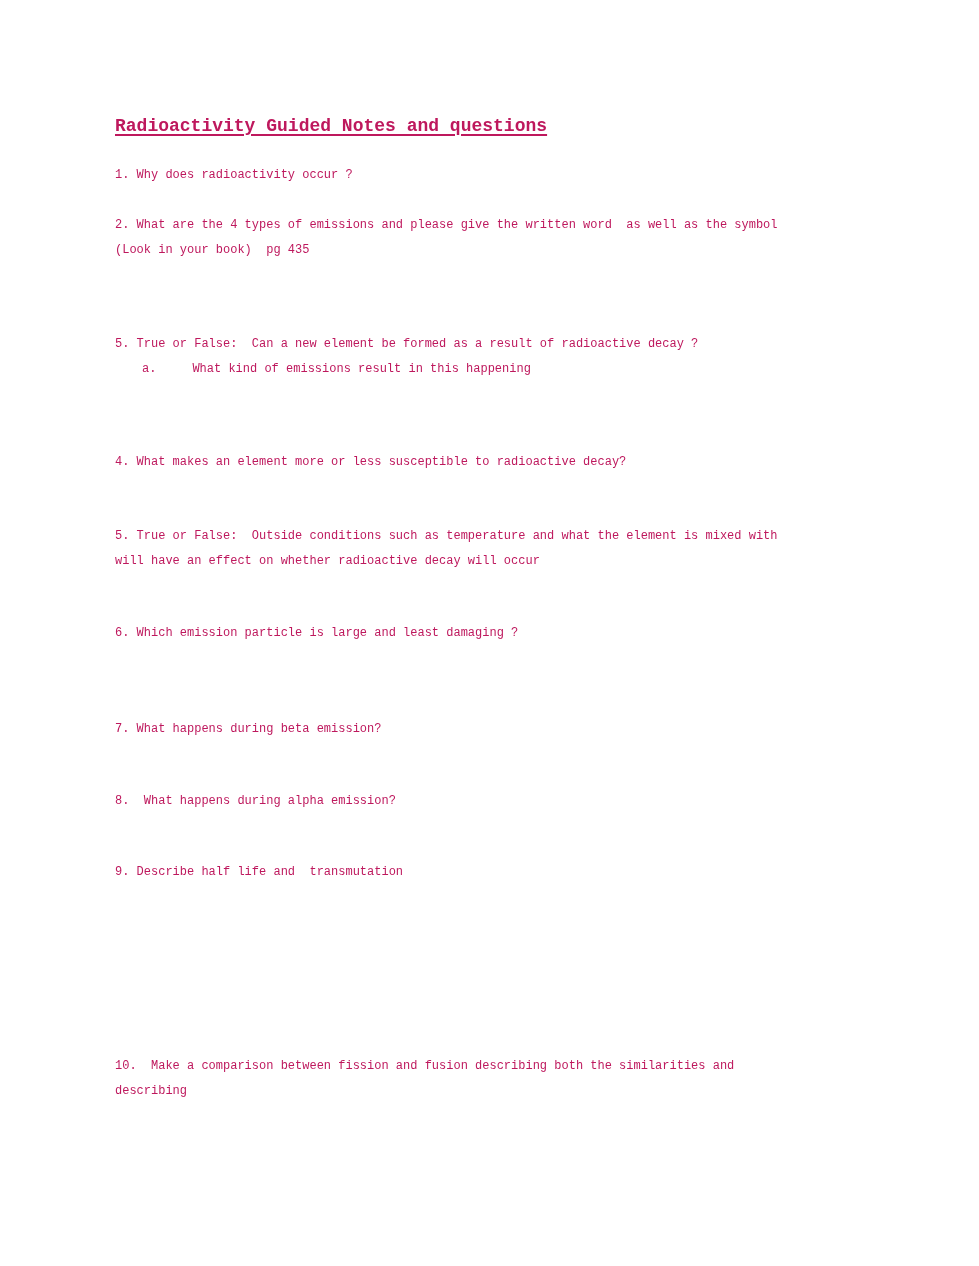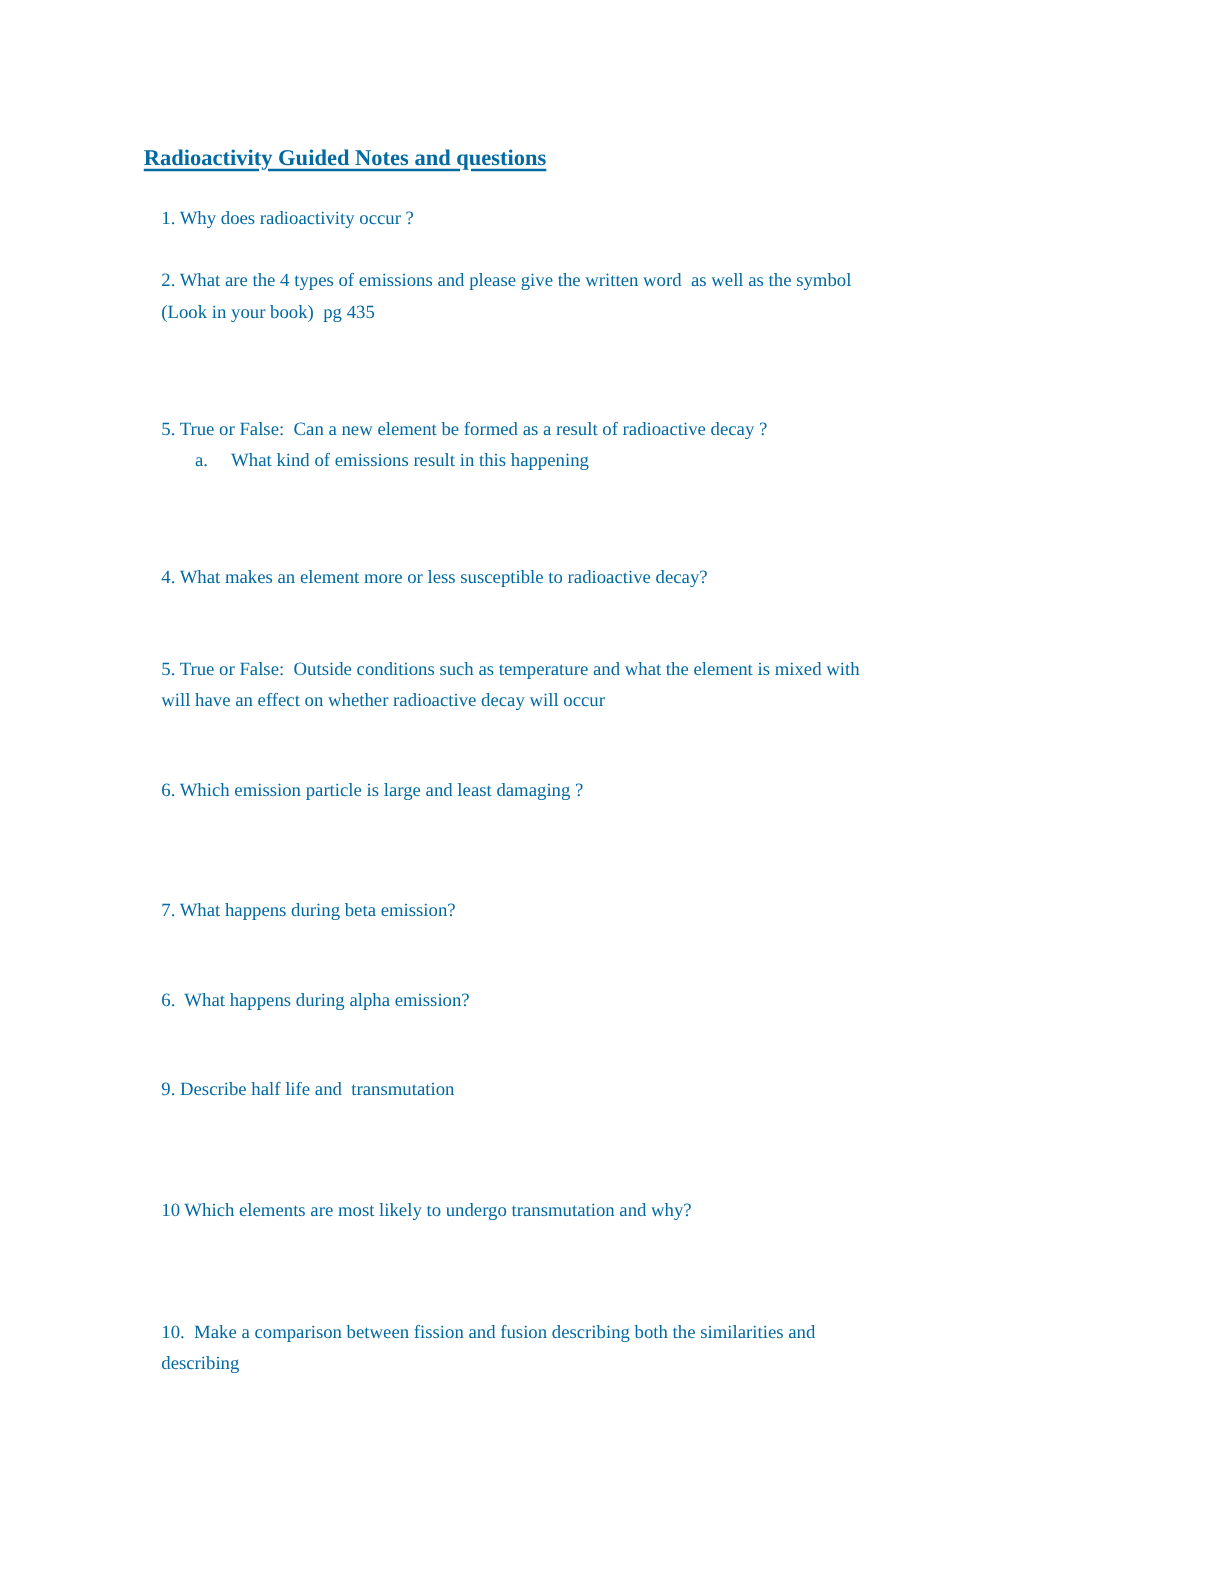--- a/index.html
+++ b/index.html
@@ -5,44 +5,43 @@
   html, body {
     margin: 0;
     padding: 0;
     background: #ffffff;
   }
   .page {
     position: relative;
     width: 979px;
     height: 1266px;
     background: #ffffff;
-    font-family: Liberation Serif, serif;
-    color: #0369a1;
+    font-family: Liberation Mono, monospace;
+    color: #be185d;
     overflow: hidden;
   }
   .title {
     position: absolute;
     left: 115px;
     top: 114px;
     margin: 0;
     font-size: 18px;
     font-weight: bold;
     line-height: 25px;
     text-decoration: underline;
     text-decoration-thickness: 2px;
     text-underline-offset: 3px;
     white-space: pre;
   }
   .q {
     position: absolute;
     left: 115px;
-    font-size: 15px;
+    font-size: 12px;
     line-height: 25px;
     font-weight: normal;
-    margin-left: 14px;
   }
   .line {
     white-space: pre;
   }
   .line.indent {
     margin-left: 27px;
   }
 </style>
 </head>
 <body>
@@ -76,29 +75,26 @@
 
   <div class="q" style="top:621px">
     <div class="line">6. Which emission particle is large and least damaging ?</div>
   </div>
 
   <div class="q" style="top:717px">
     <div class="line">7. What happens during beta emission?</div>
   </div>
 
   <div class="q" style="top:789px">
-    <div class="line">6.  What happens during alpha emission?</div>
+    <div class="line">8.  What happens during alpha emission?</div>
   </div>
 
   <div class="q" style="top:860px">
     <div class="line">9. Describe half life and  transmutation</div>
   </div>
 
-  <div class="q" style="top:957px">
-    <div class="line">10 Which elements are most likely to undergo transmutation and why?</div>
-  </div>
 
   <div class="q" style="top:1054px">
     <div class="line">10.  Make a comparison between fission and fusion describing both the similarities and</div>
     <div class="line">describing</div>
   </div>
 
 </div>
 
 </body></html>

